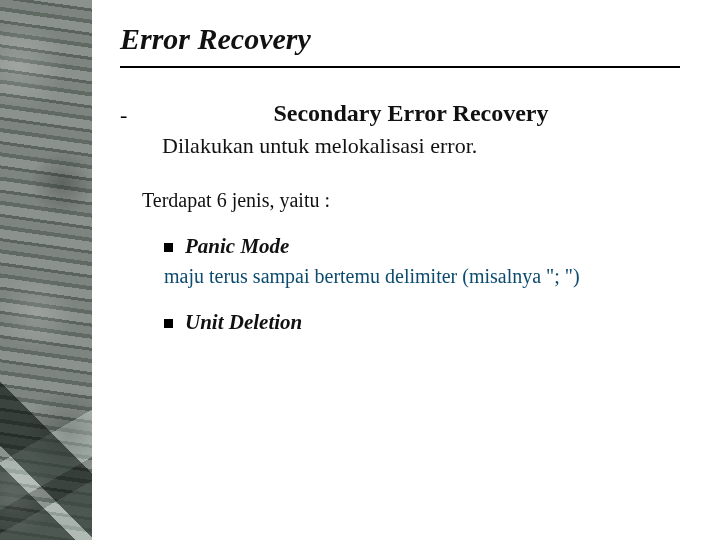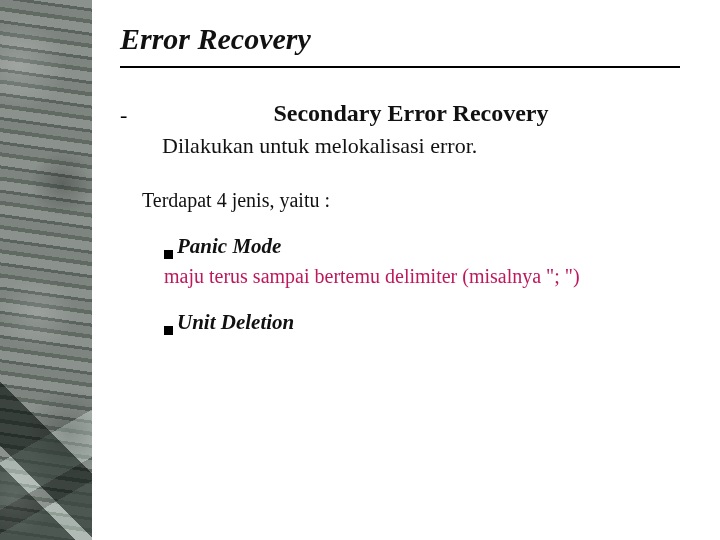--- a/index.html
+++ b/index.html
@@ -77,59 +77,59 @@
     margin-bottom: 22px;
   }
   .sub-list {
     padding-left: 44px;
   }
   .sub-item {
     margin-bottom: 22px;
   }
   .sub-bullet-row {
     display: flex;
-    align-items: flex-end;
-    gap: 4px;
+    align-items: flex-start;
+    gap: 12px;
     margin-bottom: 6px;
   }
   .sq-bullet {
     width: 9px;
     height: 9px;
     background: #000;
     display: inline-block;
     flex-shrink: 0;
     margin-top: 9px;
   }
   .sub-heading {
     font-size: 21px;
     font-weight: bold;
     font-style: italic;
     color: #111;
   }
   .sub-desc {
     font-size: 20px;
-    color: #be185d;
+    color: #0c4a6e;
   }
 </style>
 </head>
 <body>
 
 <div class="sidebar"></div>
 
 <div class="content">
 
   <div class="title">Error Recovery</div>
 
   <div class="main-item">
     <span class="dash">-</span>
     <div class="main-heading">Secondary Error Recovery</div>
     <div class="main-desc">Dilakukan untuk melokalisasi error.</div>
   </div>
 
-  <div class="subintro">Terdapat 4 jenis, yaitu :</div>
+  <div class="subintro">Terdapat 6 jenis, yaitu :</div>
 
   <div class="sub-list">
 
     <div class="sub-item">
       <div class="sub-bullet-row">
         <span class="sq-bullet"></span>
         <span class="sub-heading">Panic Mode</span>
       </div>
       <div class="sub-desc">maju terus sampai bertemu delimiter (misalnya "; ")</div>
     </div>

